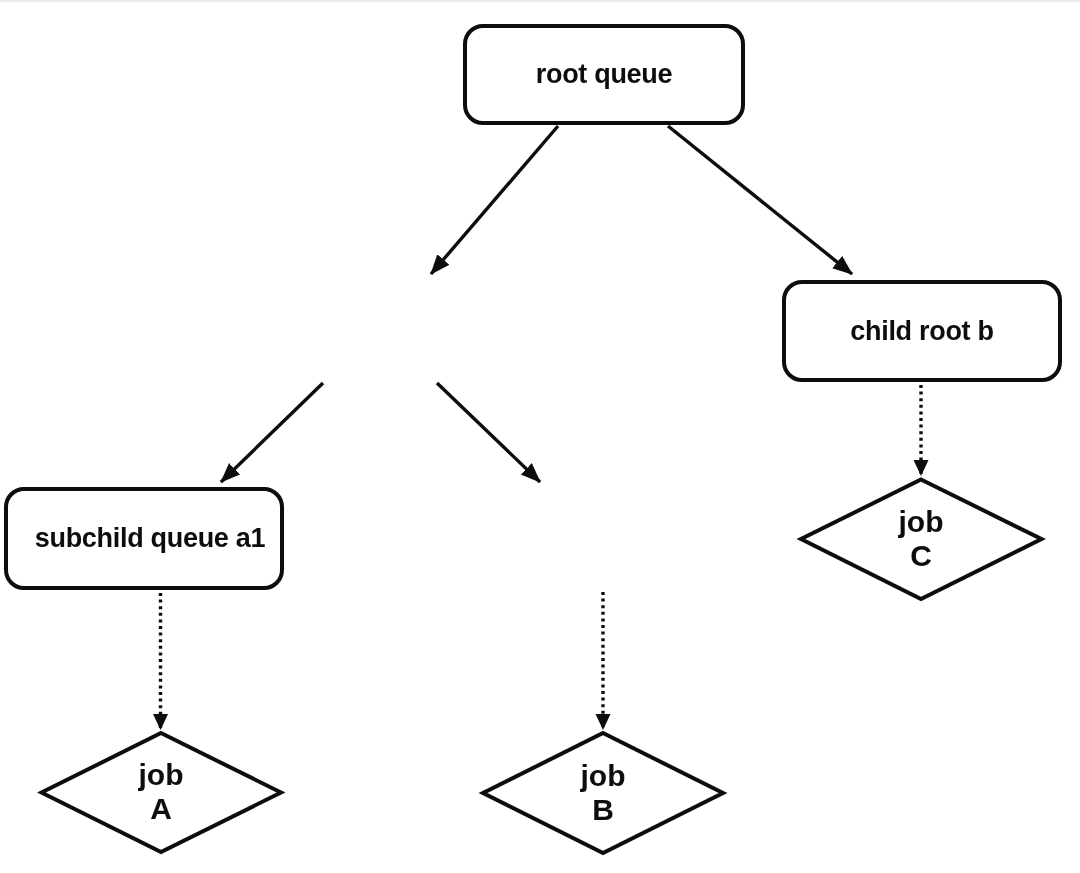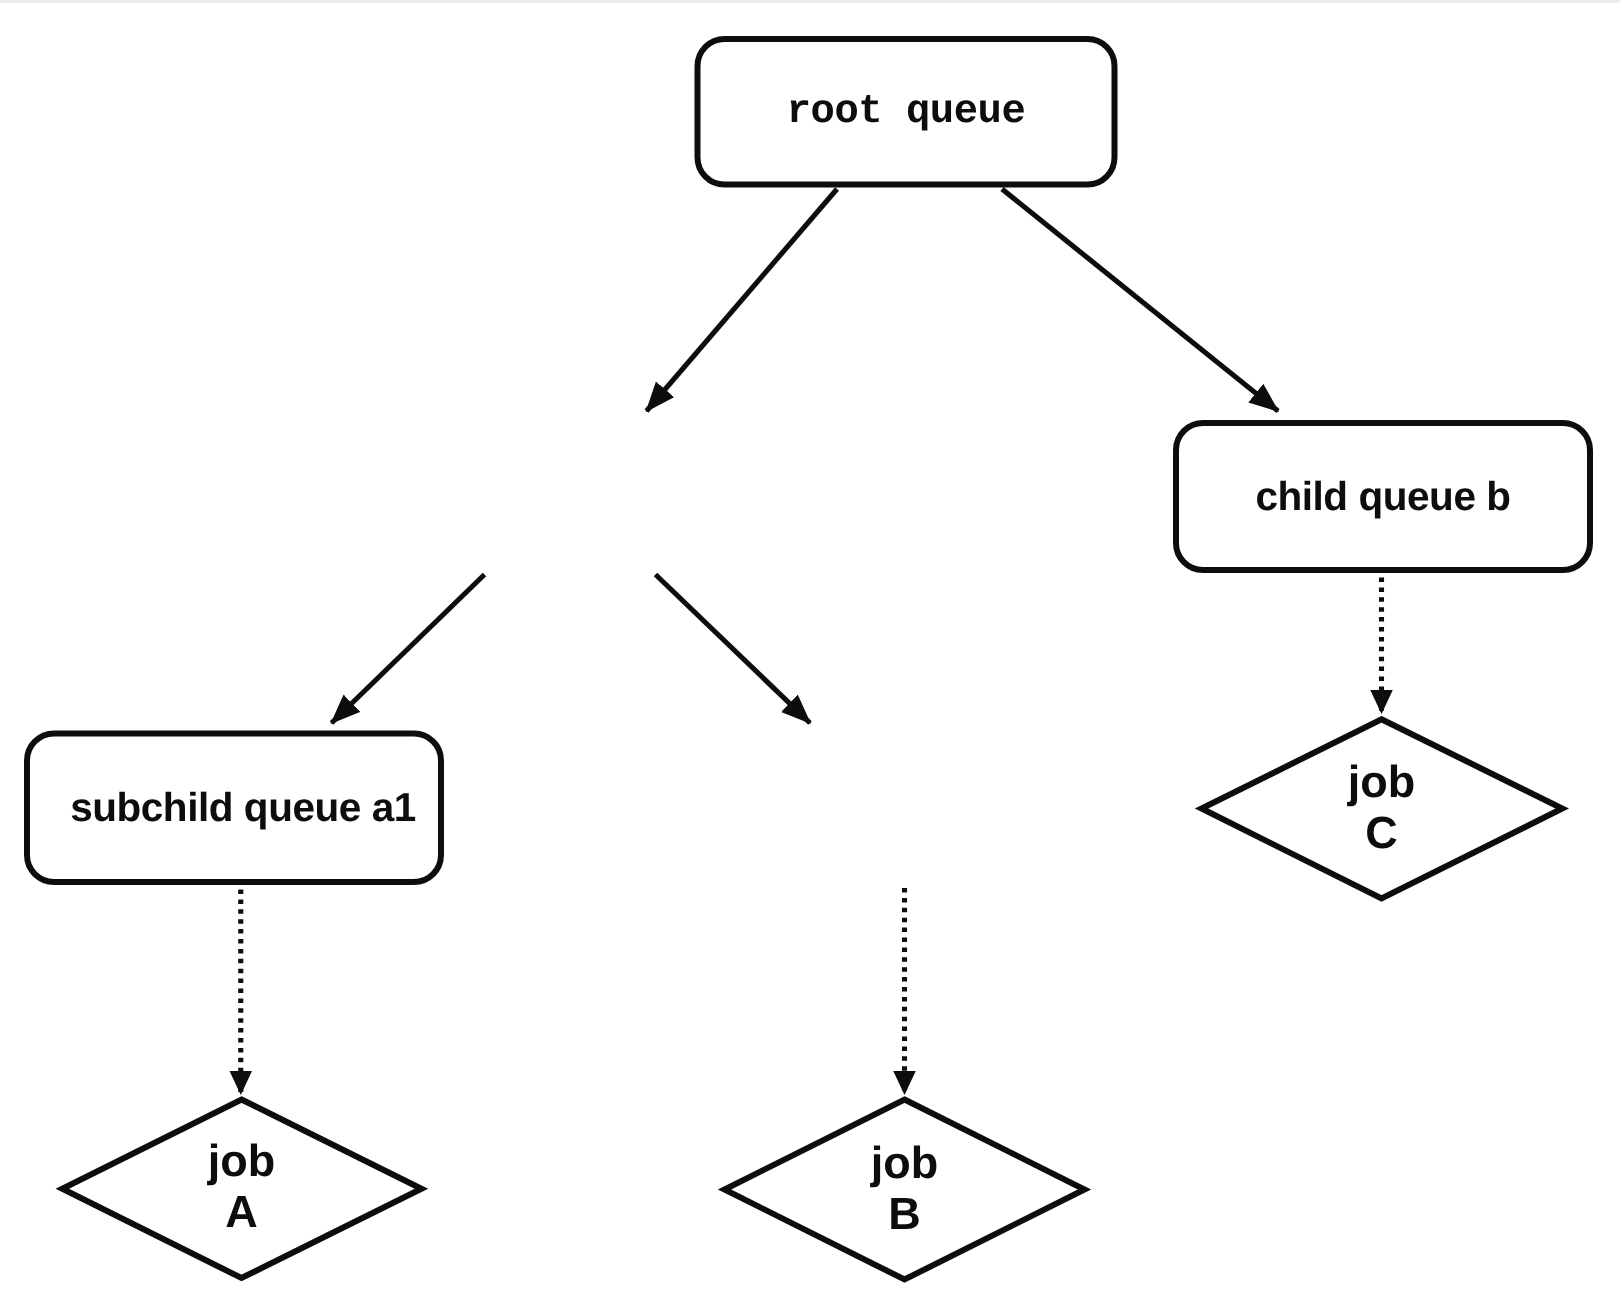--- a/index.html
+++ b/index.html
@@ -31,24 +31,24 @@
     background: #ffffff;
     display: flex;
     align-items: center;
     justify-content: center;
     color: #0d0d0d;
     font-weight: 700;
     font-size: 27px;
     letter-spacing: -0.3px;
     white-space: nowrap;
   }
-  .node-root      { left: 463px; top: 22px;  width: 282px; height: 101px; font-family: Liberation Mono, monospace; }
+  .node-root      { left: 463px; top: 22px;  width: 282px; height: 101px; }
   .node-child-a   { left: 239px; top: 277px; width: 283px; height: 104px; }
   .node-child-b   { left: 782px; top: 278px; width: 280px; height: 102px; }
-  .node-sub-a1    { left: 16px;  top: 485px; width: 280px; height: 103px; padding-left: 12px; }
+  .node-sub-a1    { left: 4px;  top: 485px; width: 280px; height: 103px; padding-left: 12px; }
   .node-sub-a2    { left: 463px; top: 485px; width: 280px; height: 102px; }
 
   .job-label {
     position: absolute;
     width: 160px;
     height: 84px;
     display: flex;
     flex-direction: column;
     align-items: center;
     justify-content: center;
@@ -88,21 +88,21 @@
 
     <polygon points="161,731 281,790.5 161,850 41.5,790.5" fill="#ffffff" stroke="#0d0d0d" stroke-width="4" stroke-linejoin="miter"></polygon>
     <polygon points="603,731 723,791 603,851 483,791" fill="#ffffff" stroke="#0d0d0d" stroke-width="4" stroke-linejoin="miter"></polygon>
     <polygon points="921,477.5 1041.5,537 921,597 801,537" fill="#ffffff" stroke="#0d0d0d" stroke-width="4" stroke-linejoin="miter"></polygon>
   </svg>
 
   <div class="node node-root">
     <span>root queue</span>
   </div>
   <div class="node node-child-b">
-    <span>child queue b</span>
+    <span>child root b</span>
   </div>
   <div class="node node-sub-a1">
     <span>subchild queue a1</span>
   </div>
 
   <div class="job-label job-label-a">
     <span>job</span>
     <span>A</span>
   </div>
   <div class="job-label job-label-b">

